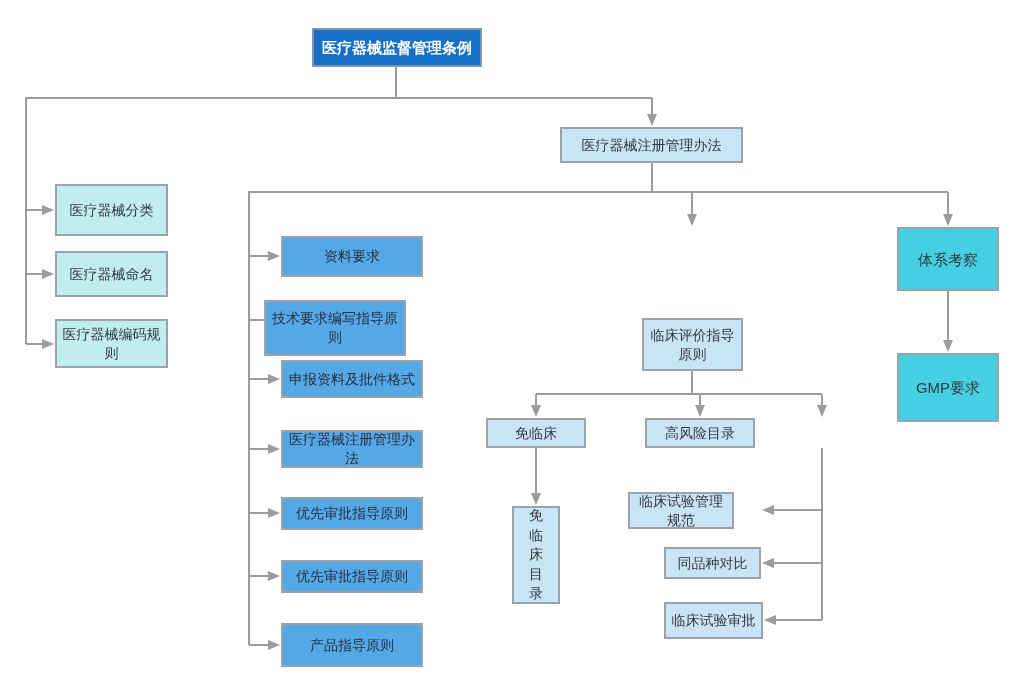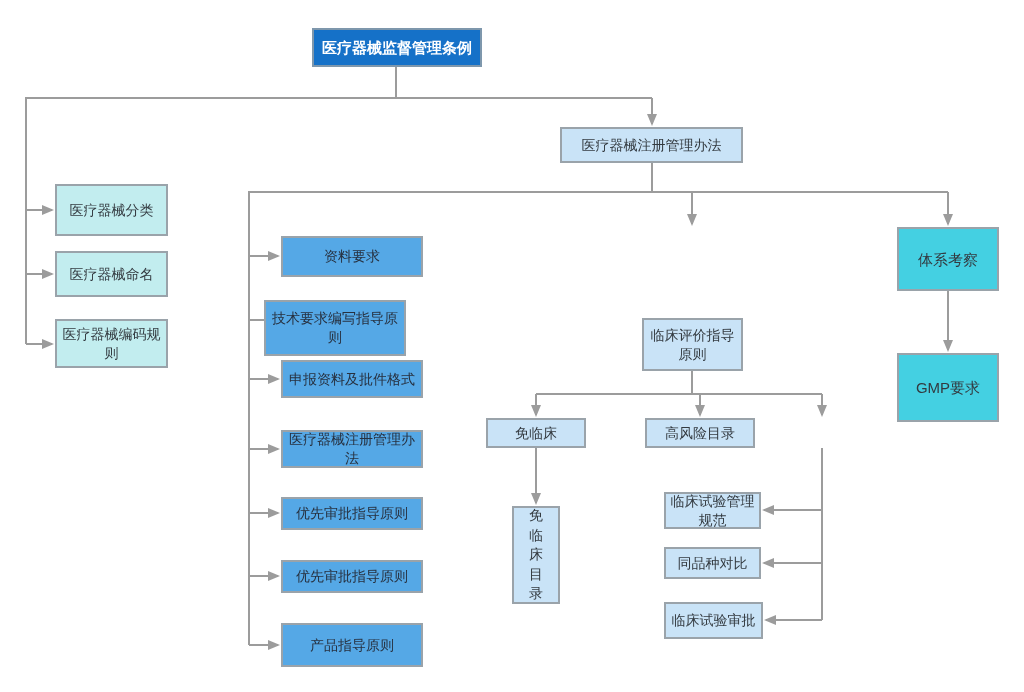--- a/index.html
+++ b/index.html
@@ -45,21 +45,21 @@
   #n-label-rules{left:281px;top:430px;width:142px;height:38px;}
   #n-priority{left:281px;top:497px;width:142px;height:33px;}
   #n-innovation{left:281px;top:560px;width:142px;height:33px;}
   #n-product{left:281px;top:623px;width:142px;height:44px;}
   #n-clinical-eval{left:642px;top:227px;width:101px;height:47px;}
   #n-eval-guide{left:642px;top:318px;width:101px;height:53px;}
   #n-exempt{left:486px;top:418px;width:100px;height:30px;}
   #n-comparison{left:645px;top:418px;width:110px;height:30px;}
   #n-trial{left:772px;top:418px;width:100px;height:30px;}
   #n-exempt-catalog{left:512px;top:506px;width:48px;height:98px;}
-  #n-trial-gcp{left:664px;top:492px;width:97px;height:37px;}
+  #n-trial-gcp{left:628px;top:492px;width:106px;height:37px;}
   #n-high-risk{left:664px;top:547px;width:97px;height:32px;}
   #n-trial-approval{left:664px;top:602px;width:99px;height:37px;}
   #n-system{left:897px;top:227px;width:102px;height:64px;}
   #n-gmp{left:897px;top:353px;width:102px;height:69px;}
 </style>
 </head>
 <body>
 
 <div class="canvas">
 

